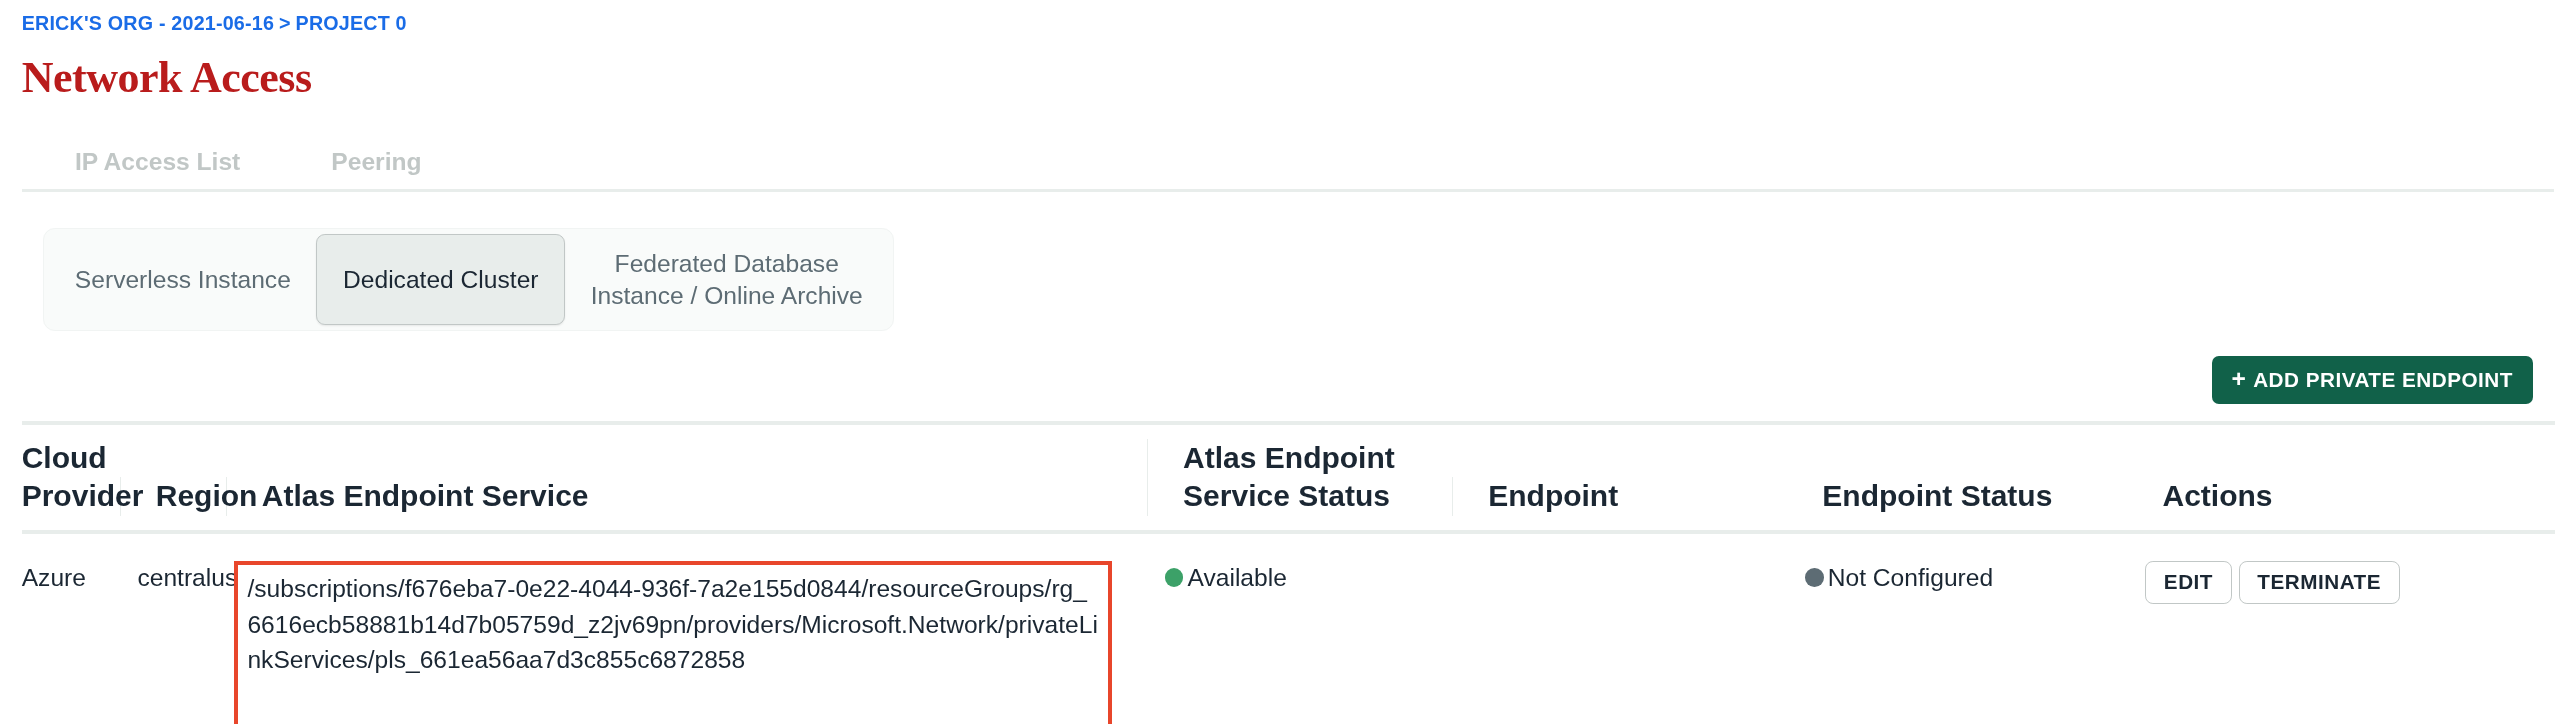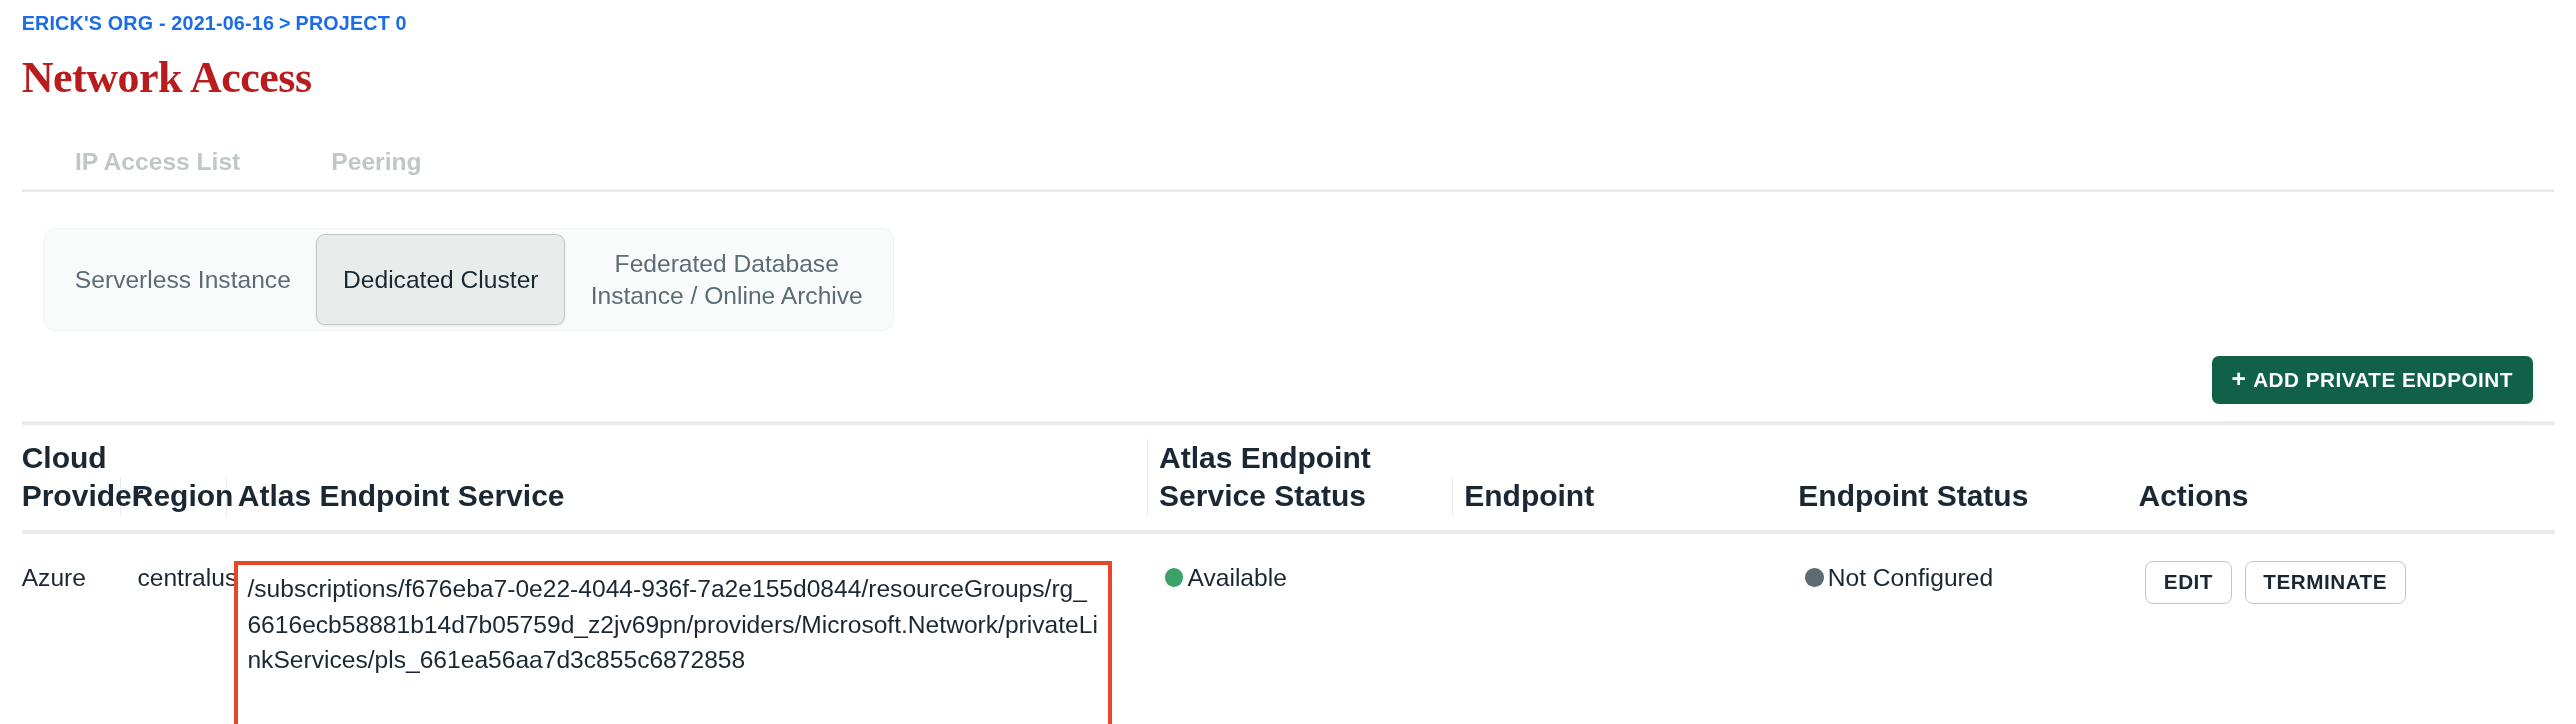--- a/index.html
+++ b/index.html
@@ -160,21 +160,21 @@
     font-size: 30px;
     font-weight: bold;
     color: #1b2733;
     padding: 0 0 13.8px 0;
     border-bottom: 4.9px solid #e8edeb;
     border-top: 4.9px solid #e8edeb;
     padding-top: 13.8px;
     line-height: 1.28;
   }
   .th-inner {
-    padding-left: 11px;
+    padding-left: 35px;
     border-left: 1px solid #e8edeb;
     min-height: 33px;
     display: block;
   }
   .table thead th.first .th-inner {
     border-left: none;
     padding-left: 0;
   }
   .table thead th.noline .th-inner {
     border-left: none;
@@ -212,21 +212,21 @@
     height: 18.7px;
     border-radius: 50%;
     display: inline-block;
     flex: none;
   }
   .dot.green { background: #3ca168; }
   .dot.grey  { background: #5d6c74; }
 
   .actions {
     display: flex;
-    gap: 13px;
+    gap: 7px;
     white-space: nowrap;
   }
   .btn-outline {
     font-family: "Liberation Sans", sans-serif;
     font-size: 20.7px;
     font-weight: bold;
     letter-spacing: 0.5px;
     color: #1b2733;
     background: #ffffff;
     border: 1px solid #c1c7c6;

